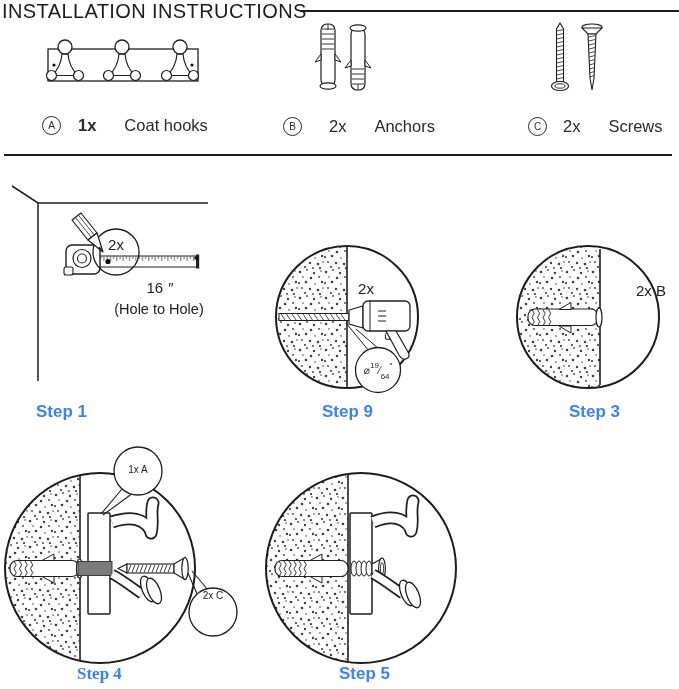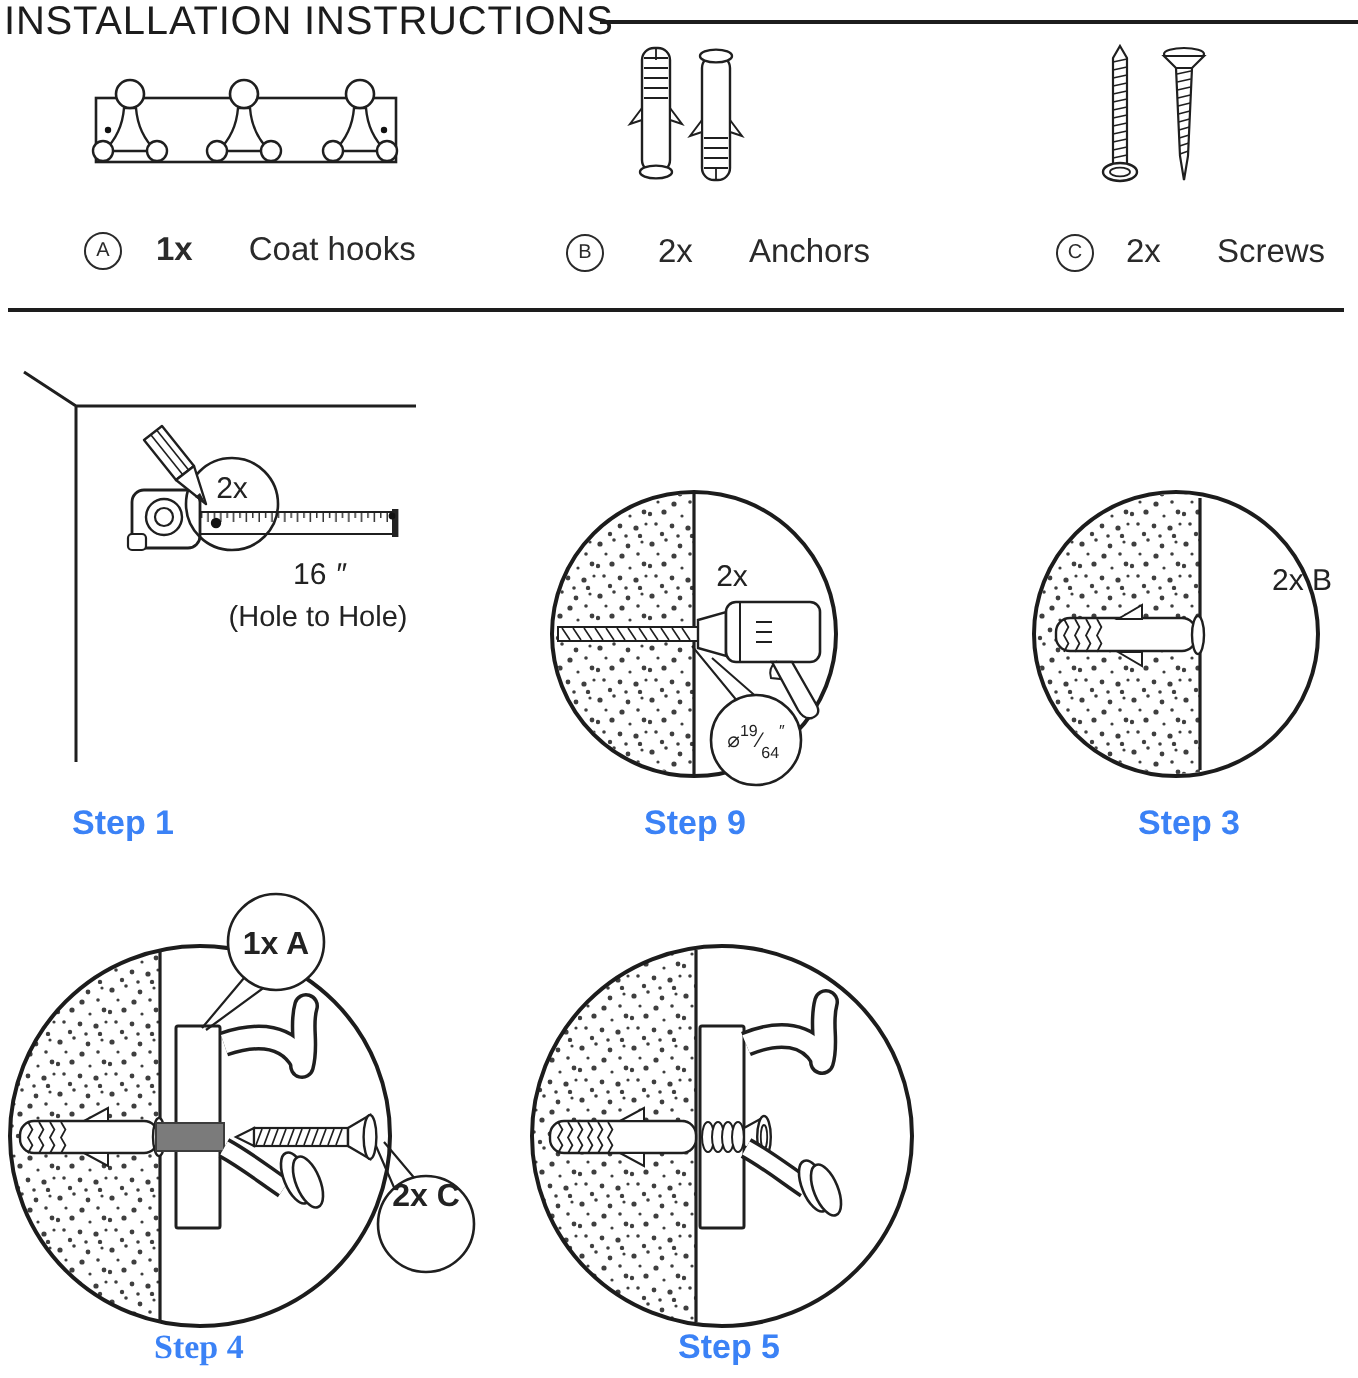--- a/index.html
+++ b/index.html
@@ -10,21 +10,21 @@
   .rule{background:#1d1d1d;height:2px;}
   .partrow{display:flex;align-items:center;font-size:16.5px;color:#2a2a2a;white-space:nowrap;}
   .badge{width:19px;height:19px;border:1.4px solid #2a2a2a;border-radius:50%;
          display:flex;align-items:center;justify-content:center;font-size:10px;color:#2a2a2a;
          box-sizing:border-box;flex:0 0 auto;}
   .qty{margin-left:6px;} .pname{margin-left:28px;}
   .steplabel{font-size:17px;font-weight:bold;color:#3b82f6;white-space:nowrap;}
   .smalltxt{font-size:15px;color:#222;white-space:nowrap;}
   .ctr{text-align:center;}
   .note{font-size:14.5px;color:#222;white-space:nowrap;}
-  .callout{font-size:16px;font-weight:700;color:#222;white-space:nowrap;text-align:center;}
+  .callout{font-size:10px;font-weight:400;color:#222;white-space:nowrap;text-align:center;}
   .drill-size{font-size:10.5px;color:#222;white-space:nowrap;}
   .drill-size sup{font-size:8px;position:relative;top:-1px;}
   .drill-size sub{font-size:8px;position:relative;top:2px;}
   svg{display:block;}
 </style>
 </head>
 <body>
 
 <div id="page">
 

